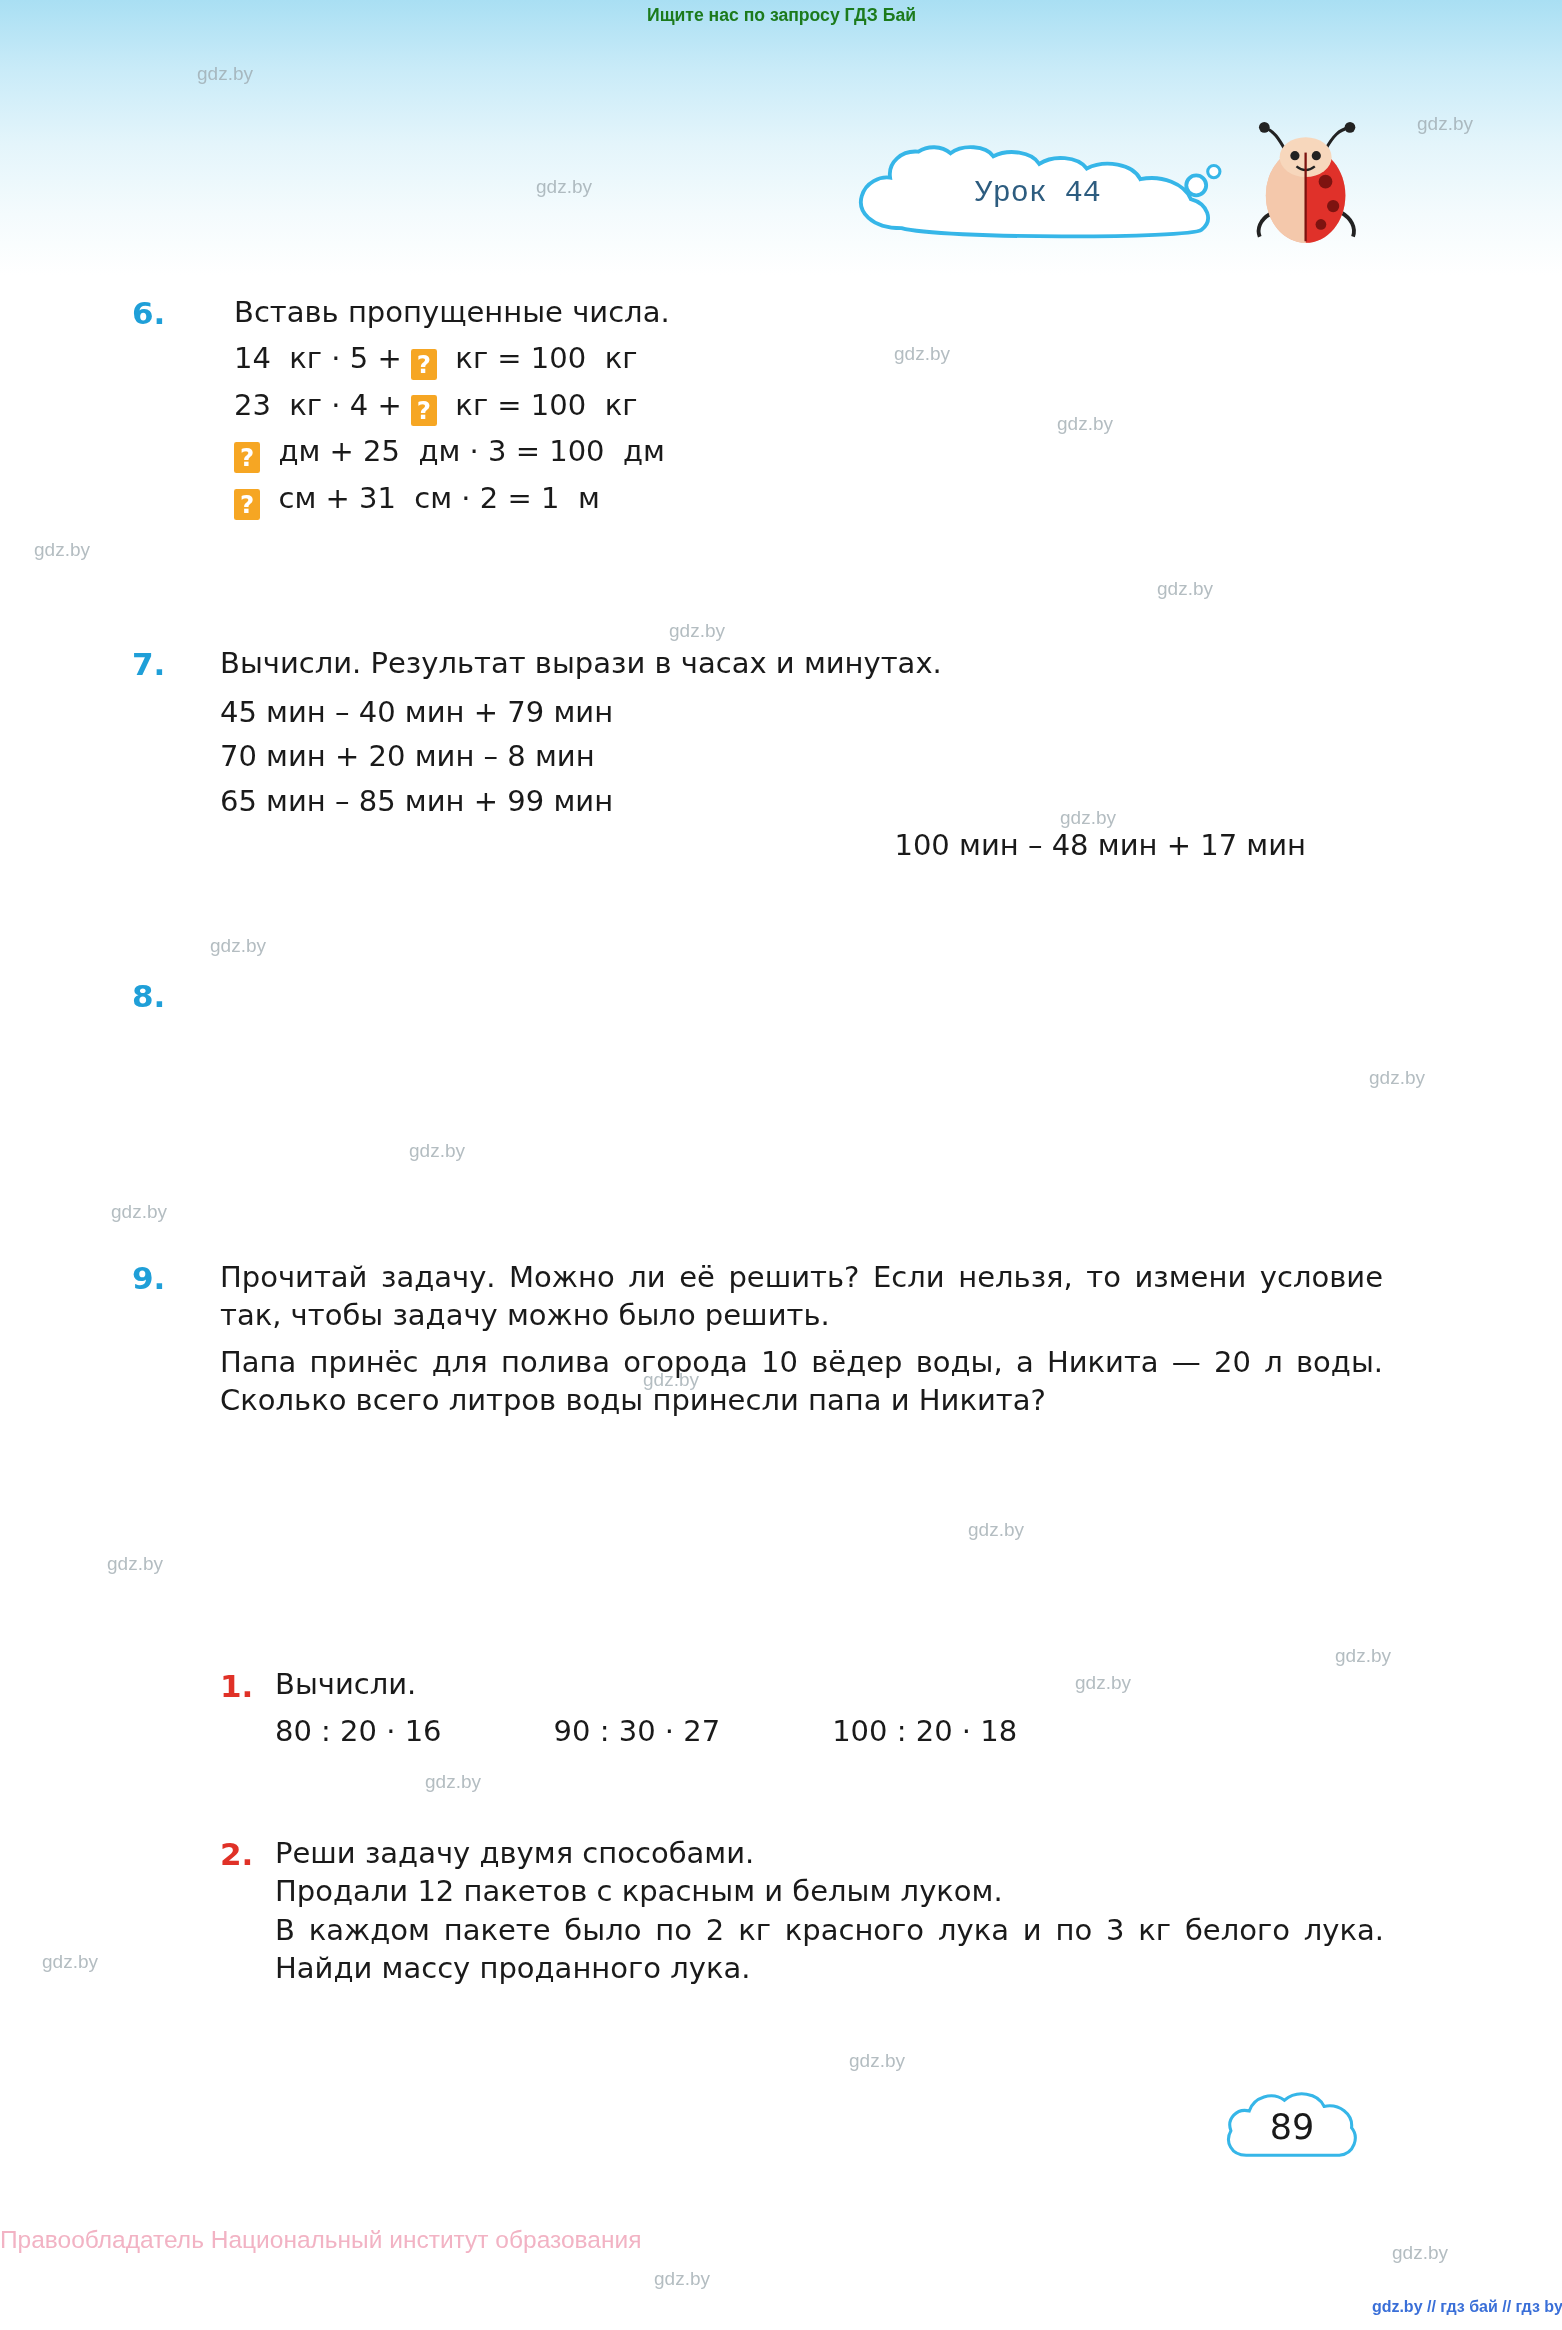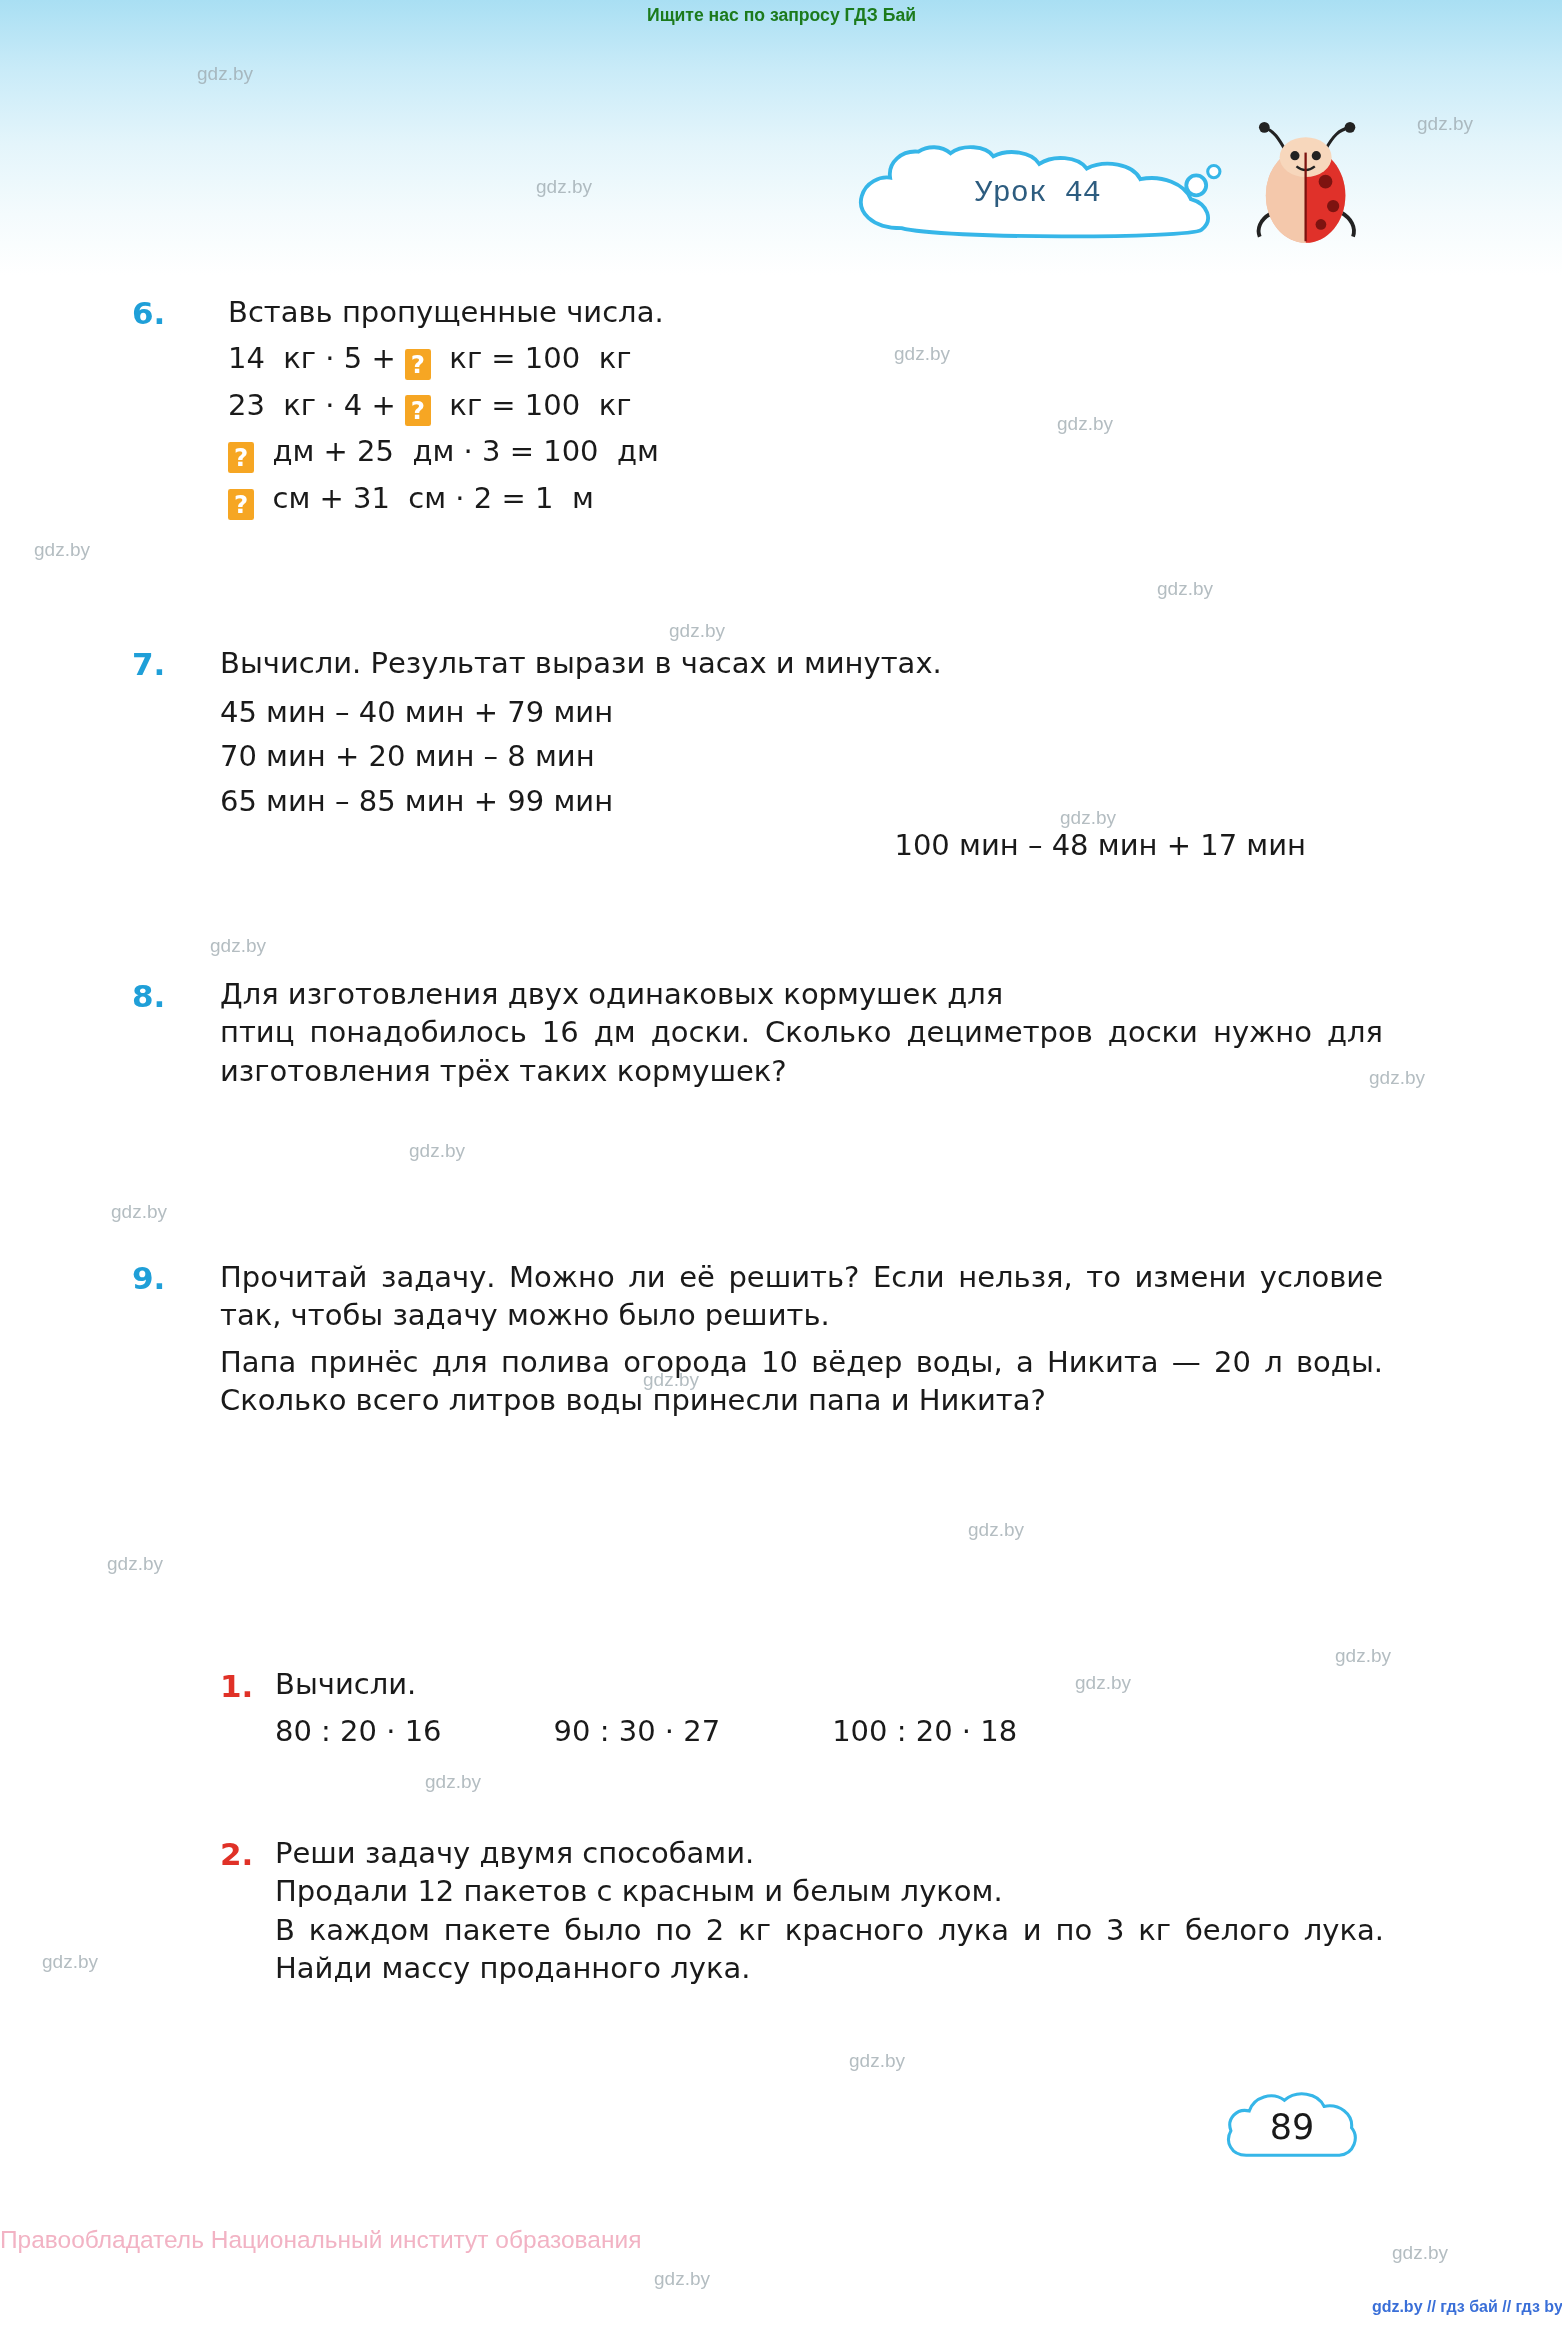--- a/index.html
+++ b/index.html
@@ -204,21 +204,21 @@
       <circle cx="80" cy="44" r="6" fill="#222"></circle>
       <path d="M54,58 Q66,68 78,58" stroke="#222" stroke-width="3" fill="none"></path>
       <circle cx="92" cy="78" r="9" fill="#7d1310"></circle>
       <circle cx="102" cy="110" r="8" fill="#7d1310"></circle>
       <circle cx="86" cy="134" r="7" fill="#7d1310"></circle>
       <path d="M66,40 L66,156" stroke="#7d1310" stroke-width="3"></path>
     </svg>
   </div>
 
   <div class="num" style="left:132px; top:295px;">6.</div>
-  <div class="ex" style="left:228px; top:293px; width:918px;">
+  <div class="ex" style="left:234px; top:293px; width:918px;">
     <div class="line">Вставь пропущенные числа.</div>
     <div class="line" style="margin-top:7.7px;">
       14&nbsp;&nbsp;кг&nbsp;·&nbsp;5&nbsp;+&nbsp;<span class="qbox">?</span>&nbsp;&nbsp;кг&nbsp;=&nbsp;100&nbsp;&nbsp;кг
     </div>
     <div class="line" style="margin-top:6.1px;">
       23&nbsp;&nbsp;кг&nbsp;·&nbsp;4&nbsp;+&nbsp;<span class="qbox">?</span>&nbsp;&nbsp;кг&nbsp;=&nbsp;100&nbsp;&nbsp;кг
     </div>
     <div class="line" style="margin-top:6.1px;">
       <span class="qbox">?</span>&nbsp;&nbsp;дм&nbsp;+&nbsp;25&nbsp;&nbsp;дм&nbsp;·&nbsp;3&nbsp;=&nbsp;100&nbsp;&nbsp;дм
     </div>
@@ -230,24 +230,20 @@
   <div class="num" style="left:132px; top:646px;">7.</div>
   <div class="ex" style="left:220px; top:644px; width:1086px;">
     <div class="line">Вычисли. Результат вырази в часах и  минутах.</div>
     <div class="line" style="margin-top:10.7px;">45  мин – 40  мин + 79  мин</div>
     <div class="line" style="margin-top:6.1px;">70  мин + 20  мин – 8  мин</div>
     <div class="line" style="margin-top:6.1px;">65  мин – 85  мин + 99  мин</div>
     <div class="line" style="margin-top:6.1px;text-align:right;">100  мин – 48  мин + 17  мин</div>
   </div>
 
   <div class="num" style="left:132px; top:978px;">8.</div>
-  <div class="ex just" style="left:220px; top:975px; width:1163px;">
-    <div>Для  изготовления  двух  одинаковых  кормушек  для</div>
-    <div class="just">птиц понадобилось 16 дм доски. Сколько дециметров  доски  нужно  для  изготовления  трёх  таких  кормушек?</div>
-  </div>
 
   <div class="num" style="left:132px; top:1260px;">9.</div>
   <div class="ex" style="left:220px; top:1258px; width:1163px;">
     <div class="just">Прочитай задачу. Можно ли её решить? Если нельзя,  то  измени  условие  так,  чтобы  задачу  можно было  решить.</div>
     <div class="just" style="margin-top:8px;">Папа принёс для полива огорода 10 вёдер воды, а Никита  —  20 л  воды.  Сколько  всего  литров  воды принесли  папа  и  Никита?</div>
   </div>
 
   <div class="hw-bracket">
     <svg width="650" height="459" viewBox="0 0 850 600" xmlns="http://www.w3.org/2000/svg">
       <defs>

